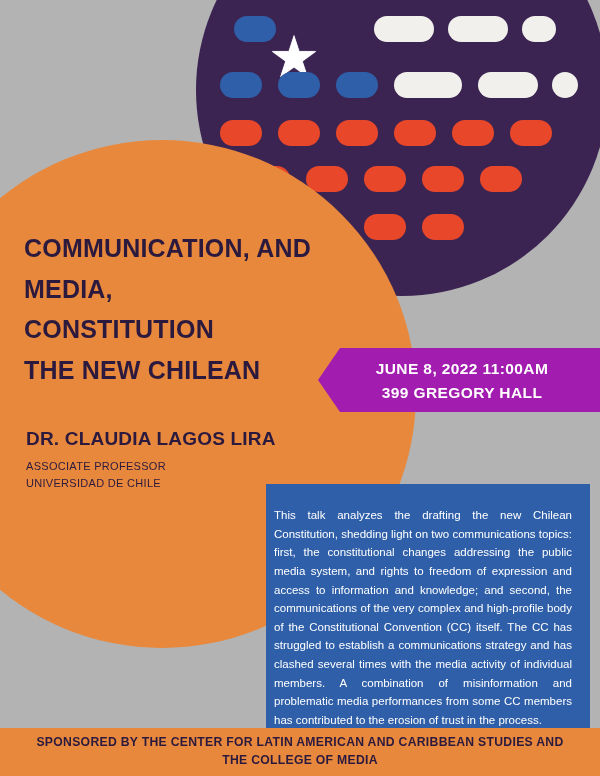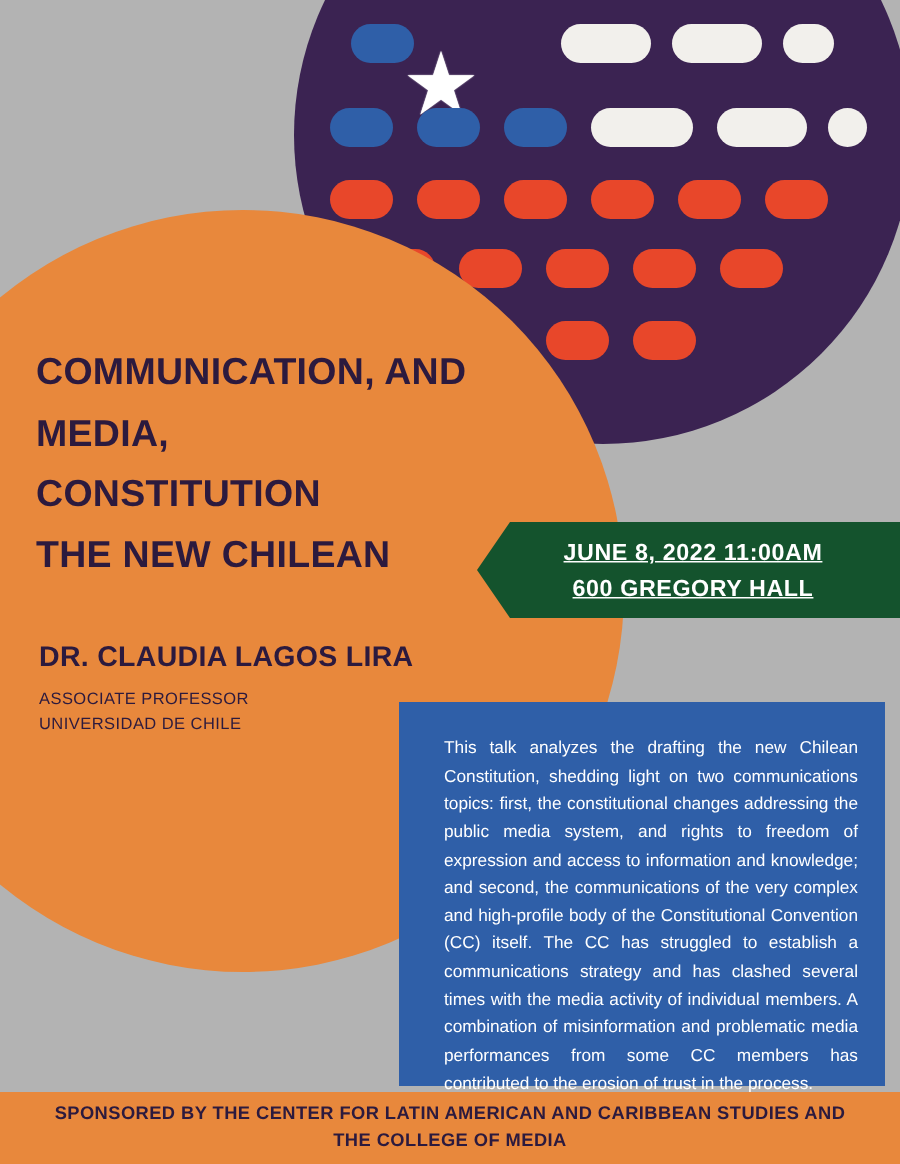--- a/index.html
+++ b/index.html
@@ -100,45 +100,44 @@
     line-height: 1.5;
   }
 
   
   .date-banner {
     position: absolute;
     left: 318px;
     top: 348px;
     width: 282px;
     height: 64px;
-    background: #14532d;
+    background: #a21caf;
     color: #ffffff;
     clip-path: polygon(22px 0, 282px 0, 282px 64px, 22px 64px, 0 32px);
     padding: 9px 26px 0 32px;
     text-align: center;
-    text-decoration: underline;
   }
   .date-line {
     font-size: 15.5px;
     font-weight: bold;
     letter-spacing: 0.4px;
     line-height: 1.55;
     white-space: nowrap;
   }
 
   
   .abstract {
     position: absolute;
     left: 266px;
-    top: 468px;
+    top: 484px;
     width: 324px;
     height: 256px;
     background: #2f5fa8;
     color: #ffffff;
-    padding: 22px 18px 18px 30px;
+    padding: 22px 18px 18px 8px;
     font-size: 11.5px;
     line-height: 1.62;
     text-align: justify;
   }
 
   
   .footer {
     position: absolute;
     left: 0;
     bottom: 0;
@@ -210,21 +209,21 @@
   </div>
 
   <div class="speaker">
     <div class="speaker-name">DR. CLAUDIA LAGOS LIRA</div>
     <div class="speaker-role">ASSOCIATE PROFESSOR</div>
     <div class="speaker-org">UNIVERSIDAD DE CHILE</div>
   </div>
 
   <div class="date-banner">
     <div class="date-line">JUNE 8, 2022   11:00AM</div>
-    <div class="date-line">600 GREGORY HALL</div>
+    <div class="date-line">399 GREGORY HALL</div>
   </div>
 
   <div class="abstract">This talk analyzes the drafting the new Chilean Constitution, shedding light on two communications topics: first, the constitutional changes addressing the public media system, and rights to freedom of expression and access to information and knowledge; and second, the communications of the very complex and high-profile body of the Constitutional Convention (CC) itself. The CC has struggled to establish a communications strategy and has clashed several times with the media activity of individual members. A combination of misinformation and problematic media performances from some CC members has contributed to the erosion of trust in the process.</div>
 
   <div class="footer">
     <div>SPONSORED BY  THE CENTER FOR LATIN AMERICAN AND CARIBBEAN STUDIES AND</div>
     <div>THE COLLEGE OF MEDIA</div>
   </div>
 
 </div>

